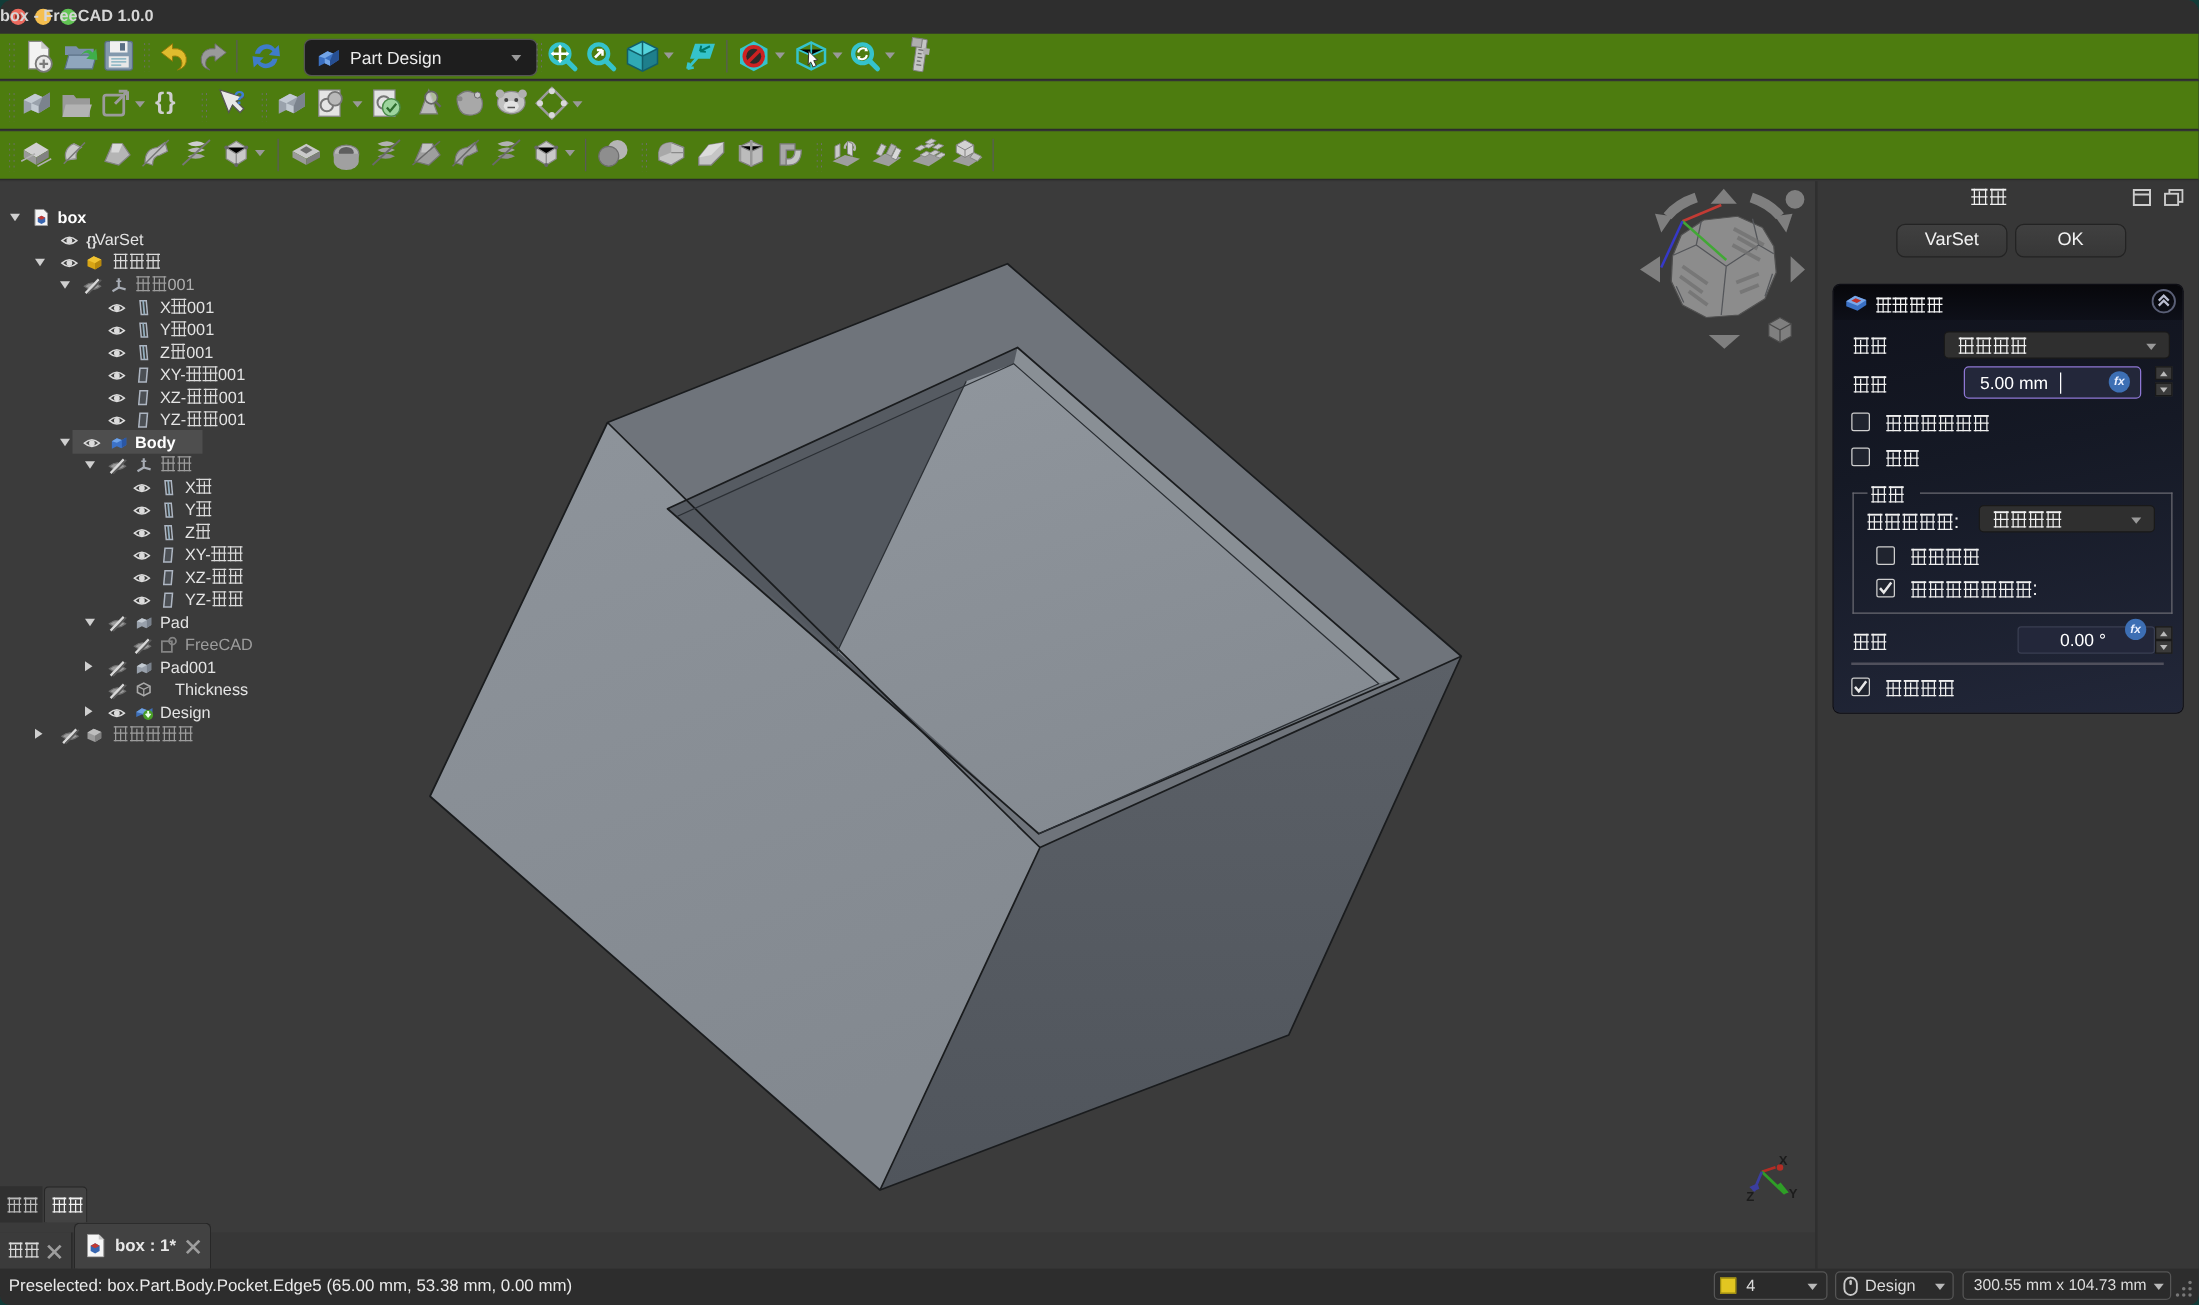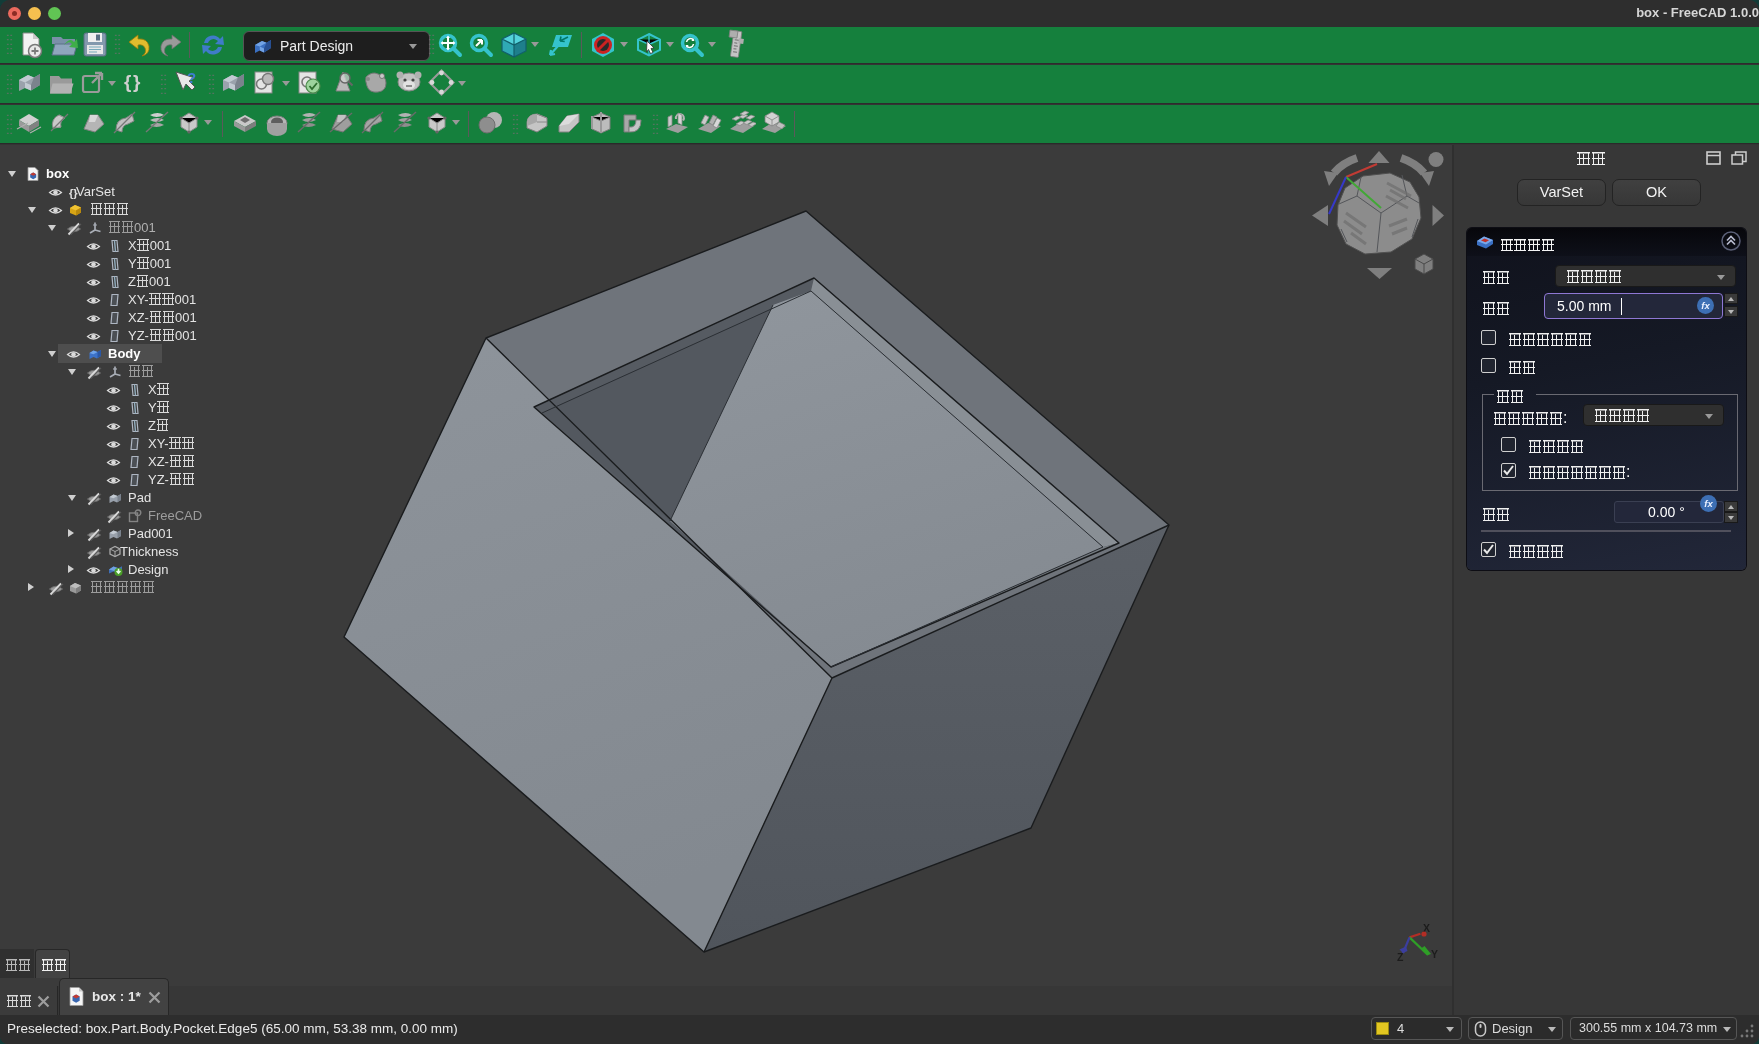--- a/index.html
+++ b/index.html
@@ -1,21 +1,21 @@
 <!DOCTYPE html>
 <html><head><meta charset="utf-8">
 <style>
 *{margin:0;padding:0;box-sizing:border-box}
 html,body{width:1759px;height:1044px;overflow:hidden;background:#123c38}
 body{font-family:"Liberation Sans",sans-serif;-webkit-font-smoothing:antialiased}
 #win{position:absolute;left:0;top:0;width:1759px;height:1044px;background:#343434;border-radius:10px 10px 8px 8px;overflow:hidden}
 #titlebar{position:absolute;left:0;top:0;width:100%;height:27px;background:#2e2e2e}
 .tl{position:absolute;top:7px;width:13px;height:13px;border-radius:50%}
-#titlebar .t{position:absolute;top:0;width:100%;text-align:right;line-height:26px;font-size:13px;font-weight:bold;color:#d6d6d6}
-.tbrow{position:absolute;left:0;width:100%;background:#15803d}
+#titlebar .t{position:absolute;top:0;width:100%;text-align:left;line-height:26px;font-size:13px;font-weight:bold;color:#d6d6d6}
+.tbrow{position:absolute;left:0;width:100%;background:#4d7c0f}
 #tb1{top:27px;height:37px;border-bottom:1px solid #2c2c2c}
 #tb2{top:65px;height:39px;border-bottom:1px solid #2c2c2c}
 #tb3{top:105px;height:39px;border-bottom:1px solid #2a2a2a}
 .grip{position:absolute;width:7px;height:24px;background:radial-gradient(circle 1.2px,#6e6e6e 55%,transparent 62%) 0 0/3.5px 4.5px}
 .sep{position:absolute;width:1px;height:26px;background:#5a5a5a}
 .ticon{position:absolute}
 .caret{position:absolute;width:0;height:0;border-left:4.5px solid transparent;border-right:4.5px solid transparent;border-top:5.5px solid #999}
 #pdcombo{position:absolute;left:243px;top:4px;width:187px;height:30px;background:#1e1e1e;border:1px solid #555;border-radius:6px;color:#ececec;font-size:14px;line-height:28px}
 #vp{position:absolute;left:0;top:145px;width:1452px;height:843px;background:#3b3b3b}
 #tree{position:absolute;left:0;top:0;width:430px;font-size:13px;color:#e4e4e4}
@@ -679,21 +679,21 @@
         <div class="trow" style="top:397.5px">
           <div class="ey" style="left:86px"><svg width="16" height="14" viewBox="0 0 16 14">
               <path d="M1.5,7 Q8,1.5 14.5,7 Q8,12.5 1.5,7 Z" fill="#9b9b9b" stroke="#6e6e6e" stroke-width="1"></path>
               <path d="M2.5,12.5 L13,1.5" stroke="#d8d8d8" stroke-width="1.9"></path>
               <path d="M4.5,12.9 L15,1.9" stroke="#5a5a5a" stroke-width="1.2"></path>
             </svg></div>
           <div class="ti" style="left:108px"><svg width="14" height="14" viewBox="0 0 14 14">
               <path d="M2,4 l5,-2.5 5,2.5 v5 l-5,2.5 -5,-2.5 Z" fill="none" stroke="#a8a8a8" stroke-width="1.3"></path>
               <path d="M2,4 l5,2.5 5,-2.5 M7,6.5 V12" stroke="#a8a8a8" stroke-width="1" fill="none"></path>
             </svg></div>
-          <span style="position:absolute;left:120px">Thickness</span>
+          <span style="position:absolute;left:140px">Thickness</span>
         </div>
         <div class="trow" style="top:415.5px">
           <div class="exp expr" style="left:68px"></div>
           <div class="ey" style="left:86px"><svg width="15" height="13" viewBox="0 0 15 13">
               <path d="M1.5,6.5 Q7.5,1.2 13.5,6.5 Q7.5,11.8 1.5,6.5 Z" fill="none" stroke="#dadada" stroke-width="1.2"></path>
               <circle cx="7.5" cy="6.5" r="2.3" fill="#dadada"></circle>
             </svg></div>
           <div class="ti" style="left:108px"><svg width="15" height="14" viewBox="0 0 15 14">
               <path d="M1,6.5 l4.5,-3 5,1.8 3.5,-2 v4 l-4,2.7 -4.5,-1.5 -4.5,2 Z" fill="#3e6fb8"></path>
               <path d="M1,6.5 l4.5,-3 5,1.8 -4.5,2.7 Z" fill="#6fa0e0"></path>
@@ -741,21 +741,21 @@
         <svg style="position:absolute;right:5px;top:3px" width="20" height="20" viewBox="0 0 20 20">
           <circle cx="10" cy="10" r="9" fill="none" stroke="#5a5f76" stroke-width="1.5"></circle>
           <path d="M6,13.5 l4,-4 4,4 M6,9.5 l4,-4 4,4" fill="none" stroke="#b9bdd0" stroke-width="1.7"></path>
         </svg>
         <div style="position:absolute;left:15px;top:40px"><i style="display:inline-block;width:12.4px;height:12.6px;margin:0 0.8px -2px 0.8px;background:linear-gradient(#efefef,#efefef) 0 0/100% 1.5px no-repeat,linear-gradient(#efefef,#efefef) 0 5.3px/100% 1.4px no-repeat,linear-gradient(#efefef,#efefef) 0 11.2px/100% 1.5px no-repeat,linear-gradient(#efefef,#efefef) 1.5px 0/1.4px 100% no-repeat,linear-gradient(#efefef,#efefef) 5.7px 1.8px/1.4px 100% no-repeat,linear-gradient(#efefef,#efefef) 9.8px 0/1.4px 100% no-repeat"></i><i style="display:inline-block;width:12.4px;height:12.6px;margin:0 0.8px -2px 0.8px;background:linear-gradient(#efefef,#efefef) 0 0/100% 1.5px no-repeat,linear-gradient(#efefef,#efefef) 0 5.3px/100% 1.4px no-repeat,linear-gradient(#efefef,#efefef) 0 11.2px/100% 1.5px no-repeat,linear-gradient(#efefef,#efefef) 1.5px 0/1.4px 100% no-repeat,linear-gradient(#efefef,#efefef) 5.7px 1.8px/1.4px 100% no-repeat,linear-gradient(#efefef,#efefef) 9.8px 0/1.4px 100% no-repeat"></i></div>
         <div class="fld" style="left:88px;top:37px;width:181px;height:22px">
           <span style="position:absolute;left:10px;top:3px"><i style="display:inline-block;width:12.4px;height:12.6px;margin:0 0.8px -2px 0.8px;background:linear-gradient(#efefef,#efefef) 0 0/100% 1.5px no-repeat,linear-gradient(#efefef,#efefef) 0 5.3px/100% 1.4px no-repeat,linear-gradient(#efefef,#efefef) 0 11.2px/100% 1.5px no-repeat,linear-gradient(#efefef,#efefef) 1.5px 0/1.4px 100% no-repeat,linear-gradient(#efefef,#efefef) 5.7px 1.8px/1.4px 100% no-repeat,linear-gradient(#efefef,#efefef) 9.8px 0/1.4px 100% no-repeat"></i><i style="display:inline-block;width:12.4px;height:12.6px;margin:0 0.8px -2px 0.8px;background:linear-gradient(#efefef,#efefef) 0 0/100% 1.5px no-repeat,linear-gradient(#efefef,#efefef) 0 5.3px/100% 1.4px no-repeat,linear-gradient(#efefef,#efefef) 0 11.2px/100% 1.5px no-repeat,linear-gradient(#efefef,#efefef) 1.5px 0/1.4px 100% no-repeat,linear-gradient(#efefef,#efefef) 5.7px 1.8px/1.4px 100% no-repeat,linear-gradient(#efefef,#efefef) 9.8px 0/1.4px 100% no-repeat"></i><i style="display:inline-block;width:12.4px;height:12.6px;margin:0 0.8px -2px 0.8px;background:linear-gradient(#efefef,#efefef) 0 0/100% 1.5px no-repeat,linear-gradient(#efefef,#efefef) 0 5.3px/100% 1.4px no-repeat,linear-gradient(#efefef,#efefef) 0 11.2px/100% 1.5px no-repeat,linear-gradient(#efefef,#efefef) 1.5px 0/1.4px 100% no-repeat,linear-gradient(#efefef,#efefef) 5.7px 1.8px/1.4px 100% no-repeat,linear-gradient(#efefef,#efefef) 9.8px 0/1.4px 100% no-repeat"></i><i style="display:inline-block;width:12.4px;height:12.6px;margin:0 0.8px -2px 0.8px;background:linear-gradient(#efefef,#efefef) 0 0/100% 1.5px no-repeat,linear-gradient(#efefef,#efefef) 0 5.3px/100% 1.4px no-repeat,linear-gradient(#efefef,#efefef) 0 11.2px/100% 1.5px no-repeat,linear-gradient(#efefef,#efefef) 1.5px 0/1.4px 100% no-repeat,linear-gradient(#efefef,#efefef) 5.7px 1.8px/1.4px 100% no-repeat,linear-gradient(#efefef,#efefef) 9.8px 0/1.4px 100% no-repeat"></i></span>
           <div class="caret" style="position:absolute;right:10px;top:9px"></div>
         </div>
         <div style="position:absolute;left:15px;top:71px"><i style="display:inline-block;width:12.4px;height:12.6px;margin:0 0.8px -2px 0.8px;background:linear-gradient(#efefef,#efefef) 0 0/100% 1.5px no-repeat,linear-gradient(#efefef,#efefef) 0 5.3px/100% 1.4px no-repeat,linear-gradient(#efefef,#efefef) 0 11.2px/100% 1.5px no-repeat,linear-gradient(#efefef,#efefef) 1.5px 0/1.4px 100% no-repeat,linear-gradient(#efefef,#efefef) 5.7px 1.8px/1.4px 100% no-repeat,linear-gradient(#efefef,#efefef) 9.8px 0/1.4px 100% no-repeat"></i><i style="display:inline-block;width:12.4px;height:12.6px;margin:0 0.8px -2px 0.8px;background:linear-gradient(#efefef,#efefef) 0 0/100% 1.5px no-repeat,linear-gradient(#efefef,#efefef) 0 5.3px/100% 1.4px no-repeat,linear-gradient(#efefef,#efefef) 0 11.2px/100% 1.5px no-repeat,linear-gradient(#efefef,#efefef) 1.5px 0/1.4px 100% no-repeat,linear-gradient(#efefef,#efefef) 5.7px 1.8px/1.4px 100% no-repeat,linear-gradient(#efefef,#efefef) 9.8px 0/1.4px 100% no-repeat"></i></div>
-        <div style="position:absolute;left:77px;top:65px;width:179px;height:26px;background:#23273a;border:1.5px solid #8e77d4;border-radius:4px">
+        <div style="position:absolute;left:104px;top:65px;width:142px;height:26px;background:#23273a;border:1.5px solid #8e77d4;border-radius:4px">
 <span style="position:absolute;left:12px;top:4px;font-size:14px;color:#fff">5.00 mm</span>
 <div style="position:absolute;left:76px;top:4px;width:1.2px;height:17px;background:#fff"></div>
 <div class="fx" style="right:8px;top:3px">fx</div>
         </div>
         <div class="spin spup" style="left:257px;top:65px"></div>
         <div class="spin spdn" style="left:257px;top:78px"></div>
         <div class="cb" style="left:14px;top:102px"></div>
         <div style="position:absolute;left:41px;top:102px"><i style="display:inline-block;width:12.4px;height:12.6px;margin:0 0.8px -2px 0.8px;background:linear-gradient(#efefef,#efefef) 0 0/100% 1.5px no-repeat,linear-gradient(#efefef,#efefef) 0 5.3px/100% 1.4px no-repeat,linear-gradient(#efefef,#efefef) 0 11.2px/100% 1.5px no-repeat,linear-gradient(#efefef,#efefef) 1.5px 0/1.4px 100% no-repeat,linear-gradient(#efefef,#efefef) 5.7px 1.8px/1.4px 100% no-repeat,linear-gradient(#efefef,#efefef) 9.8px 0/1.4px 100% no-repeat"></i><i style="display:inline-block;width:12.4px;height:12.6px;margin:0 0.8px -2px 0.8px;background:linear-gradient(#efefef,#efefef) 0 0/100% 1.5px no-repeat,linear-gradient(#efefef,#efefef) 0 5.3px/100% 1.4px no-repeat,linear-gradient(#efefef,#efefef) 0 11.2px/100% 1.5px no-repeat,linear-gradient(#efefef,#efefef) 1.5px 0/1.4px 100% no-repeat,linear-gradient(#efefef,#efefef) 5.7px 1.8px/1.4px 100% no-repeat,linear-gradient(#efefef,#efefef) 9.8px 0/1.4px 100% no-repeat"></i><i style="display:inline-block;width:12.4px;height:12.6px;margin:0 0.8px -2px 0.8px;background:linear-gradient(#efefef,#efefef) 0 0/100% 1.5px no-repeat,linear-gradient(#efefef,#efefef) 0 5.3px/100% 1.4px no-repeat,linear-gradient(#efefef,#efefef) 0 11.2px/100% 1.5px no-repeat,linear-gradient(#efefef,#efefef) 1.5px 0/1.4px 100% no-repeat,linear-gradient(#efefef,#efefef) 5.7px 1.8px/1.4px 100% no-repeat,linear-gradient(#efefef,#efefef) 9.8px 0/1.4px 100% no-repeat"></i><i style="display:inline-block;width:12.4px;height:12.6px;margin:0 0.8px -2px 0.8px;background:linear-gradient(#efefef,#efefef) 0 0/100% 1.5px no-repeat,linear-gradient(#efefef,#efefef) 0 5.3px/100% 1.4px no-repeat,linear-gradient(#efefef,#efefef) 0 11.2px/100% 1.5px no-repeat,linear-gradient(#efefef,#efefef) 1.5px 0/1.4px 100% no-repeat,linear-gradient(#efefef,#efefef) 5.7px 1.8px/1.4px 100% no-repeat,linear-gradient(#efefef,#efefef) 9.8px 0/1.4px 100% no-repeat"></i><i style="display:inline-block;width:12.4px;height:12.6px;margin:0 0.8px -2px 0.8px;background:linear-gradient(#efefef,#efefef) 0 0/100% 1.5px no-repeat,linear-gradient(#efefef,#efefef) 0 5.3px/100% 1.4px no-repeat,linear-gradient(#efefef,#efefef) 0 11.2px/100% 1.5px no-repeat,linear-gradient(#efefef,#efefef) 1.5px 0/1.4px 100% no-repeat,linear-gradient(#efefef,#efefef) 5.7px 1.8px/1.4px 100% no-repeat,linear-gradient(#efefef,#efefef) 9.8px 0/1.4px 100% no-repeat"></i><i style="display:inline-block;width:12.4px;height:12.6px;margin:0 0.8px -2px 0.8px;background:linear-gradient(#efefef,#efefef) 0 0/100% 1.5px no-repeat,linear-gradient(#efefef,#efefef) 0 5.3px/100% 1.4px no-repeat,linear-gradient(#efefef,#efefef) 0 11.2px/100% 1.5px no-repeat,linear-gradient(#efefef,#efefef) 1.5px 0/1.4px 100% no-repeat,linear-gradient(#efefef,#efefef) 5.7px 1.8px/1.4px 100% no-repeat,linear-gradient(#efefef,#efefef) 9.8px 0/1.4px 100% no-repeat"></i></div>
         <div class="cb" style="left:14px;top:130px"></div>
         <div style="position:absolute;left:41px;top:130px"><i style="display:inline-block;width:12.4px;height:12.6px;margin:0 0.8px -2px 0.8px;background:linear-gradient(#efefef,#efefef) 0 0/100% 1.5px no-repeat,linear-gradient(#efefef,#efefef) 0 5.3px/100% 1.4px no-repeat,linear-gradient(#efefef,#efefef) 0 11.2px/100% 1.5px no-repeat,linear-gradient(#efefef,#efefef) 1.5px 0/1.4px 100% no-repeat,linear-gradient(#efefef,#efefef) 5.7px 1.8px/1.4px 100% no-repeat,linear-gradient(#efefef,#efefef) 9.8px 0/1.4px 100% no-repeat"></i><i style="display:inline-block;width:12.4px;height:12.6px;margin:0 0.8px -2px 0.8px;background:linear-gradient(#efefef,#efefef) 0 0/100% 1.5px no-repeat,linear-gradient(#efefef,#efefef) 0 5.3px/100% 1.4px no-repeat,linear-gradient(#efefef,#efefef) 0 11.2px/100% 1.5px no-repeat,linear-gradient(#efefef,#efefef) 1.5px 0/1.4px 100% no-repeat,linear-gradient(#efefef,#efefef) 5.7px 1.8px/1.4px 100% no-repeat,linear-gradient(#efefef,#efefef) 9.8px 0/1.4px 100% no-repeat"></i></div>

